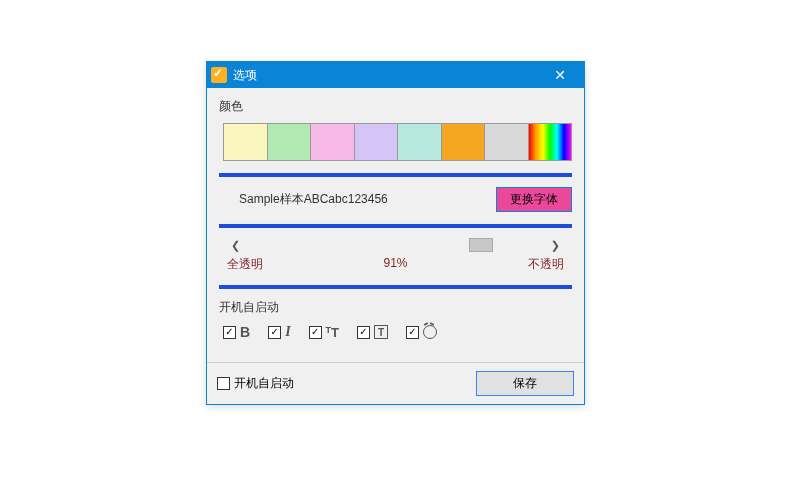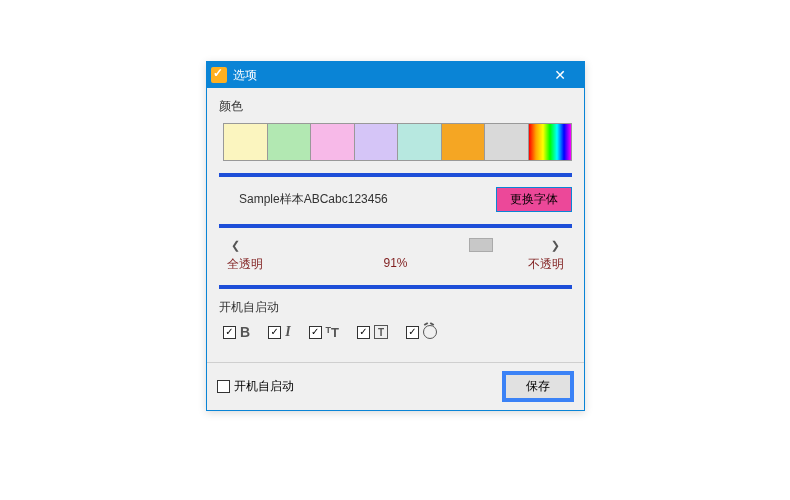--- a/index.html
+++ b/index.html
@@ -32,21 +32,21 @@
   .swatch-row { display: flex; border: 1px solid #999; height: 38px; margin-left: 4px; }
   .swatch { flex: 1; border-right: 1px solid #999; cursor: pointer; }
   .swatch:last-child { border-right: none; }
   .font-row { display: flex; align-items: center; gap: 2px; padding-left: 20px; }
   .font-sample { flex: 1; color: #333; }
   .btn {
     border: 1px solid #0a84d6; background: #ec4899; padding: 3px 12px;
     cursor: pointer; min-width: 76px; text-align: center;
   }
   .btn-plain {
-    border: 4px solid #3b82f6; background: #e1e1e1; padding: 3px 20px;
+    border: 1px solid #3b82f6; background: #e1e1e1; padding: 3px 36px;
     cursor: pointer; text-align: center;
   }
   .slider-row { display: flex; align-items: center; padding: 0 6px; gap: 8px; }
   .arrow { cursor: pointer; padding: 0 6px; color: #555; font-size: 11px; user-select: none; }
   .track { flex: 1; height: 14px; background: #f0f0f0; position: relative; }
   .thumb {
     position: absolute; width: 24px; height: 14px; background: #c8c8c8;
     border: 1px solid #aaa; top: 0; left: 76%; cursor: pointer;
   }
   .slider-labels { display: flex; justify-content: space-between; padding: 4px 8px 0 8px; color: #7f1d1d; }

